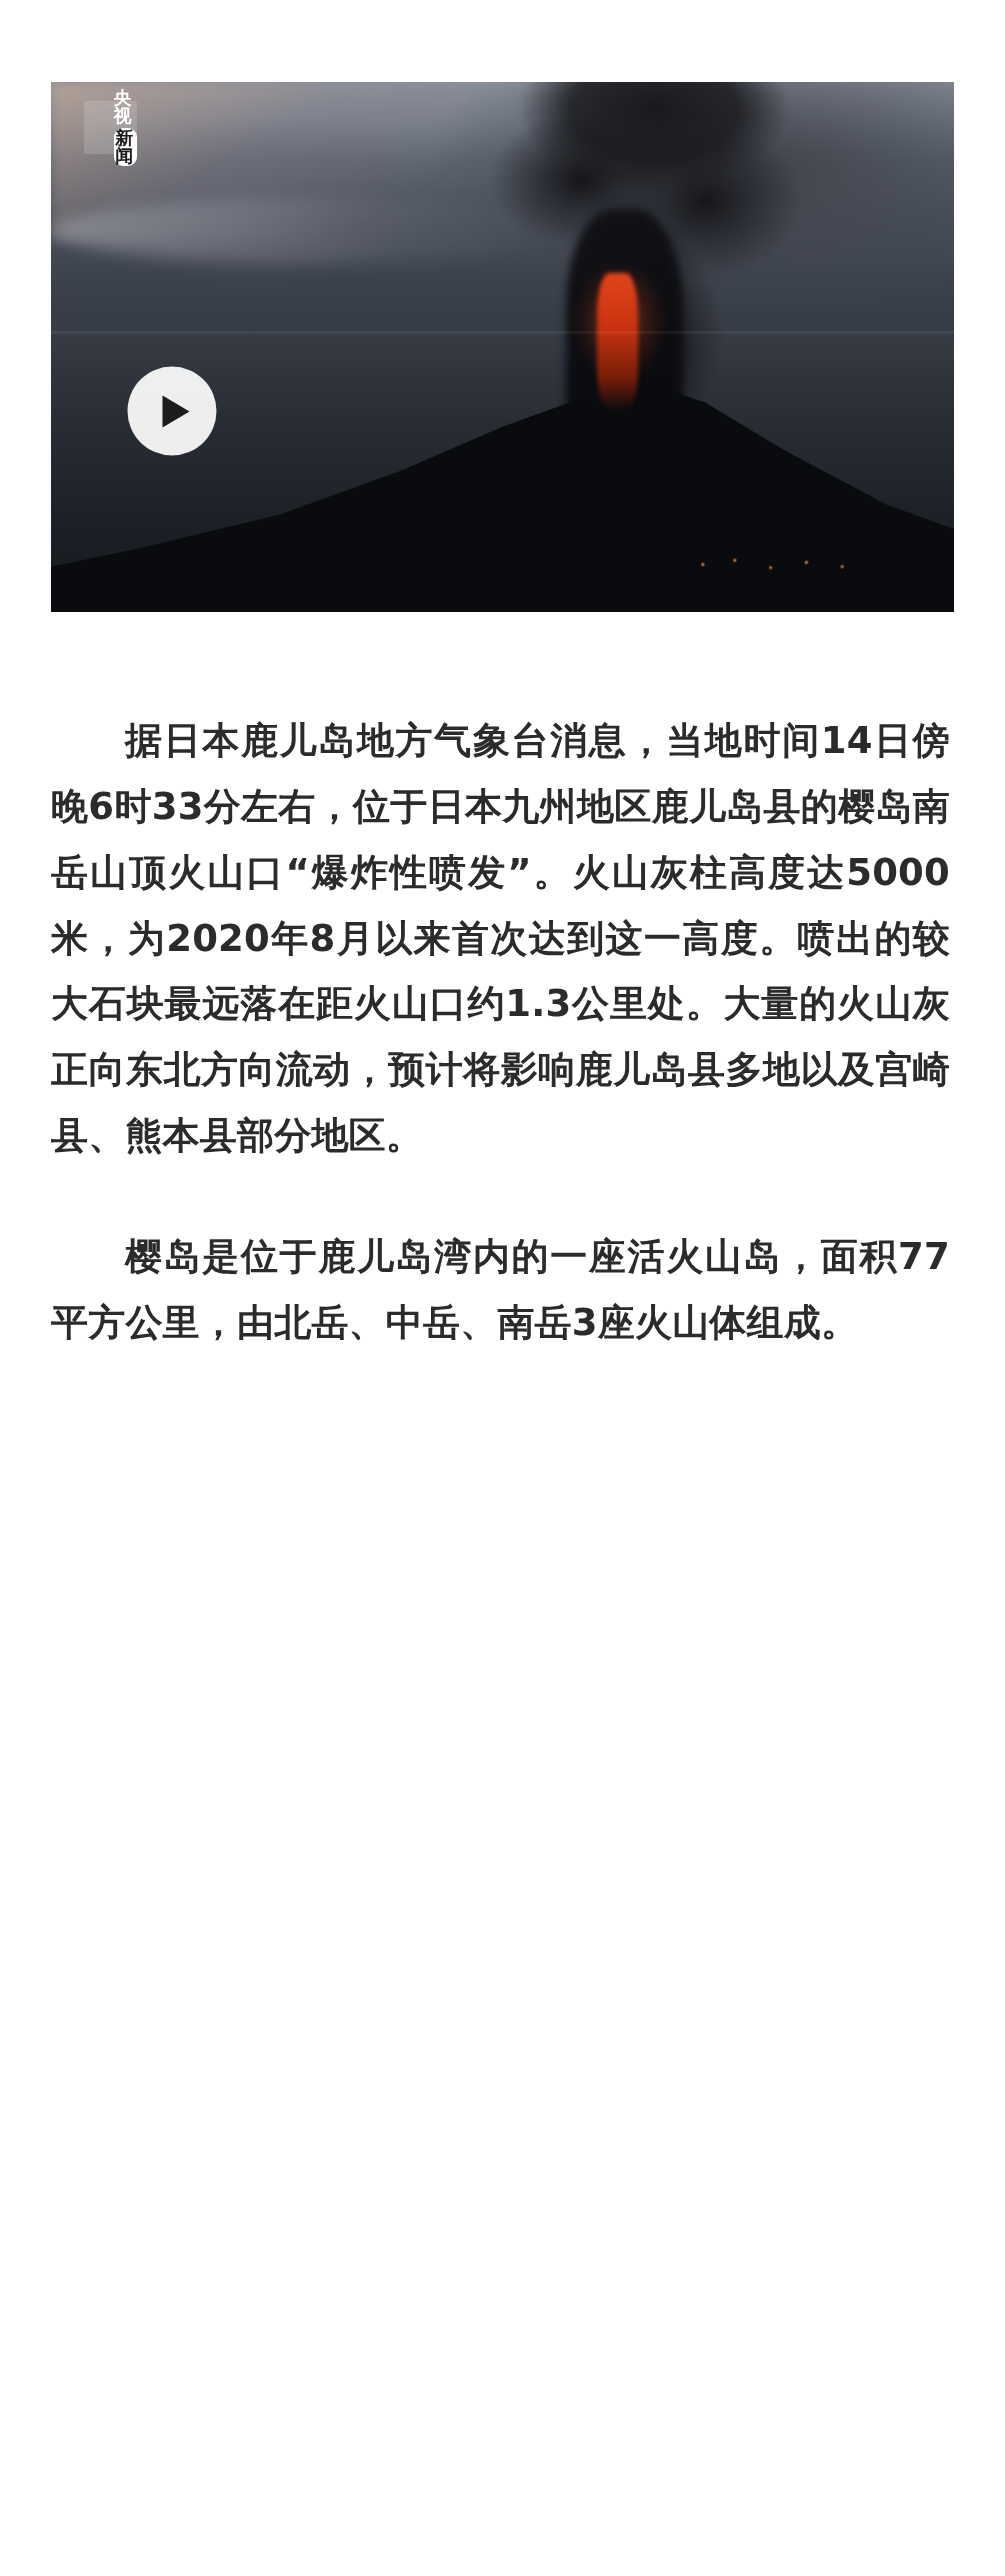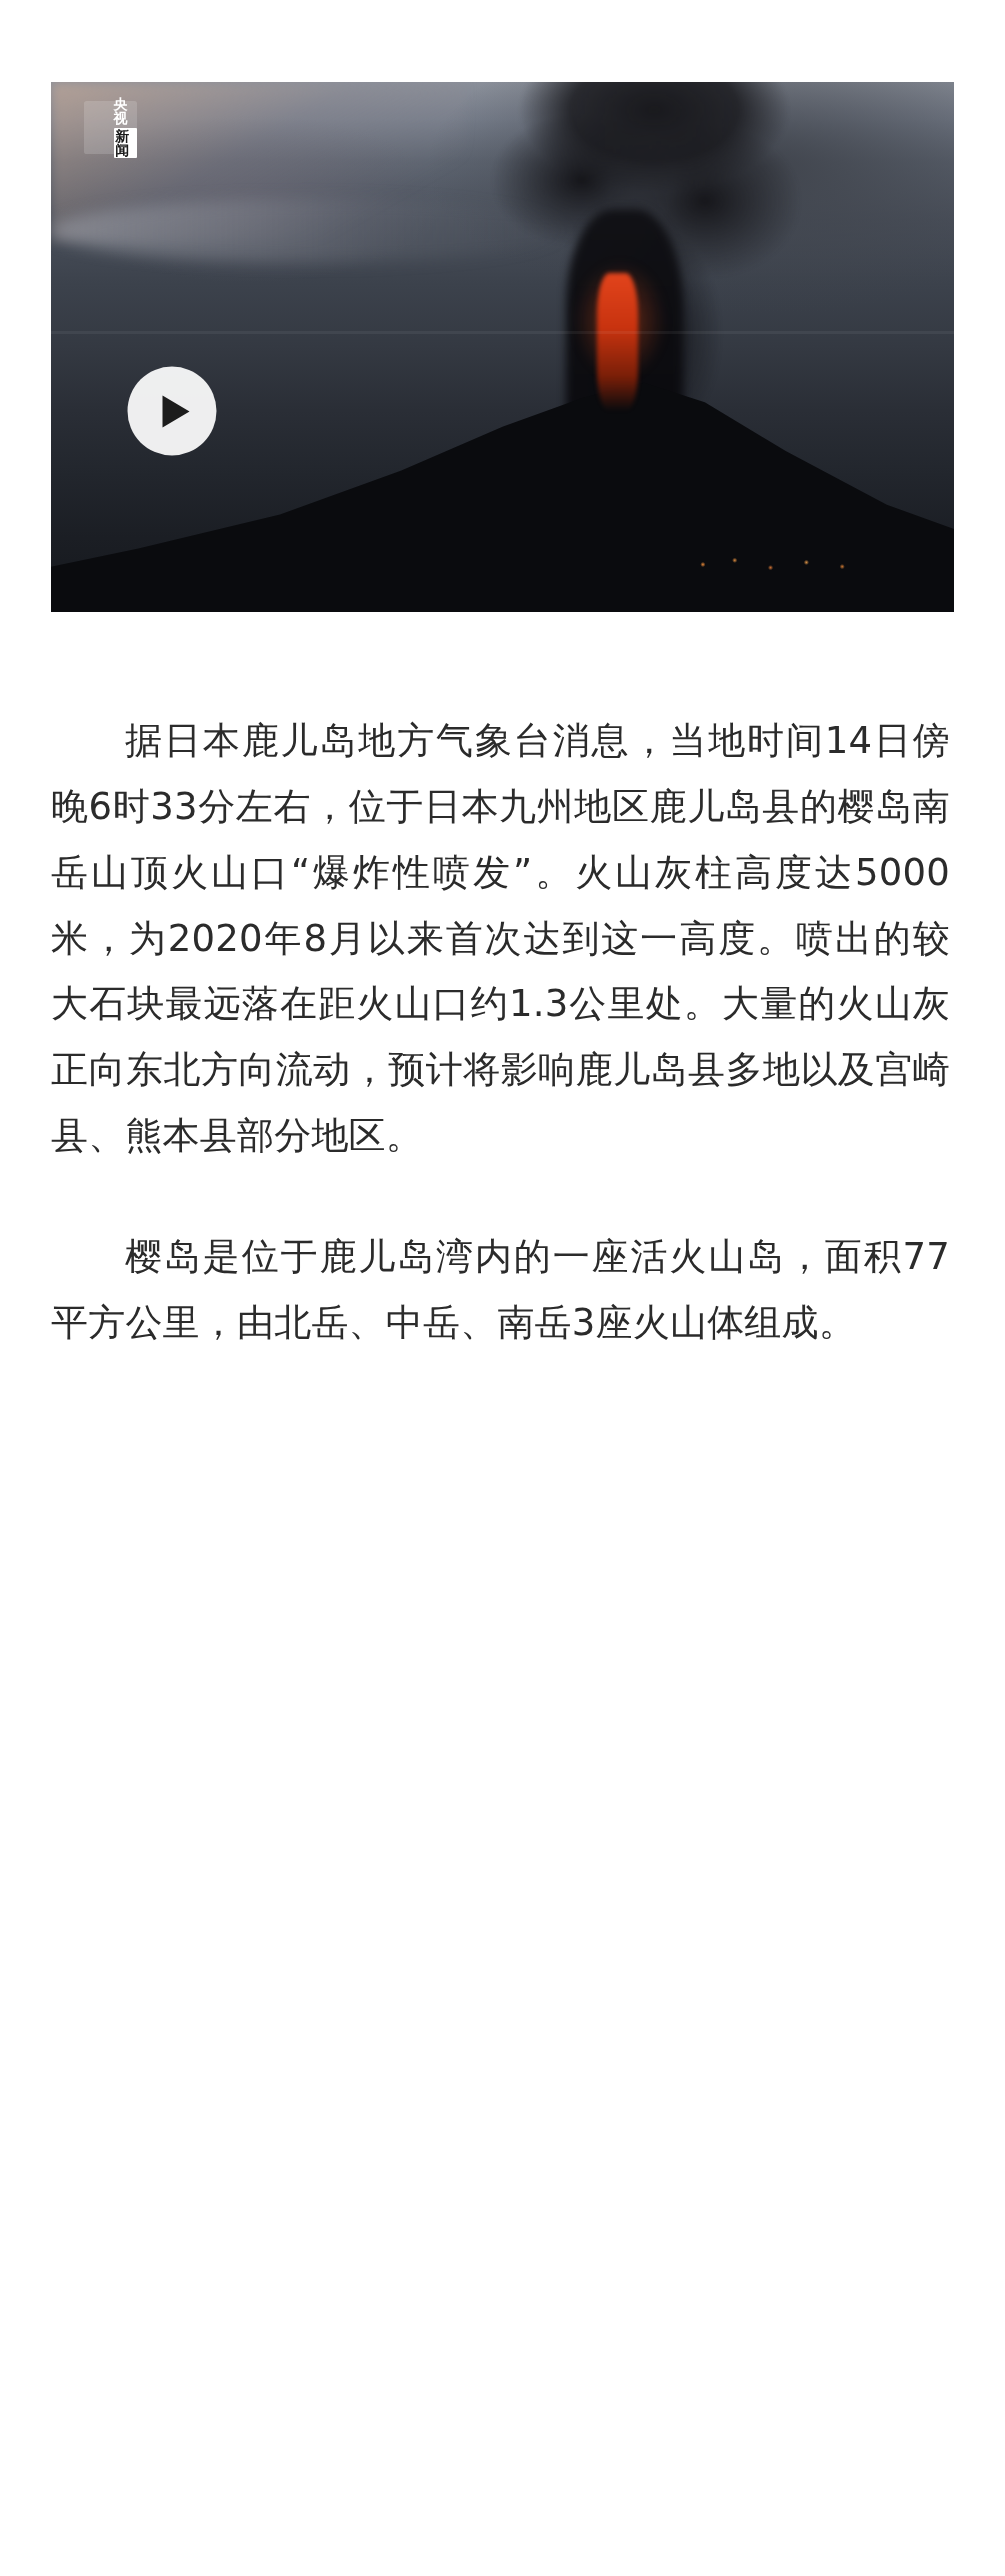--- a/index.html
+++ b/index.html
@@ -153,32 +153,32 @@
     background: rgba(255,255,255,0.16);
     border-radius: 2.6px;
     display: flex;
     flex-direction: column;
     align-items: center;
     justify-content: center;
     line-height: 1;
   }
   .watermark .wm-line {
     color: #ffffff;
-    font-size: 14px;
+    font-size: 18px;
     letter-spacing: 0.9px;
     font-weight: 700;
     font-family: "DejaVu Sans", "Liberation Sans", sans-serif;
     margin-left: 30px;
   }
   .watermark .wm-line2 {
     margin-top: 3.4px;
     background: #ffffff;
     color: #1a1a1a;
     padding: 0.9px 1.7px;
-    border-radius: 1px;
+    border-radius: 9px;
   }
 
   
   .play-btn {
     position: absolute;
     left: 121px;
     top: 329px;
     width: 89px;
     height: 89px;
     transform: translate(-50%, -50%);
@@ -205,20 +205,21 @@
   }
   .article p {
     margin: 0 4px 55px 0;
     color: #2b2b2b;
     font-size: 37px;
     line-height: 1.78;
     text-align: justify;
     text-indent: 2em;
     font-family: "DejaVu Sans", "Liberation Sans", sans-serif;
     letter-spacing: 0.2px;
+    font-weight: bold;
   }
   .article p:last-child {
     margin-bottom: 0;
   }
 </style>
 </head>
 <body>
 
 <div class="page">
 

